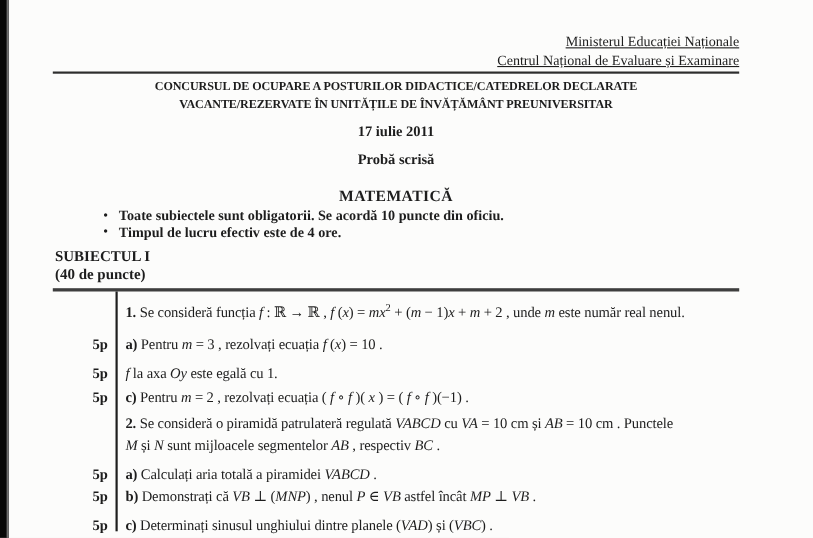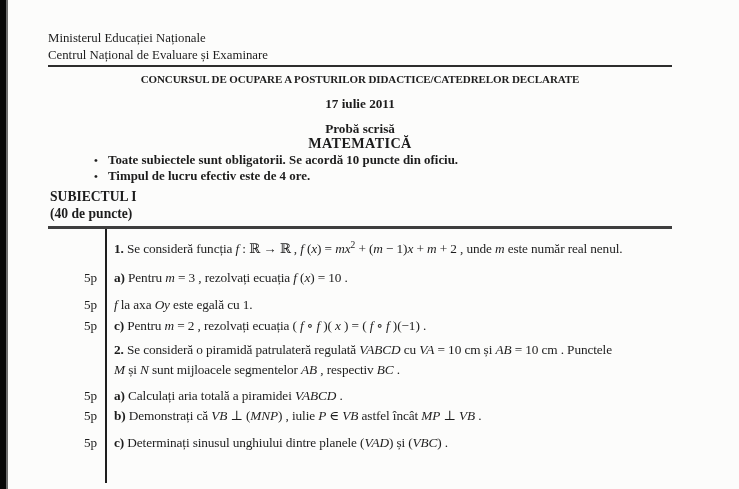--- a/index.html
+++ b/index.html
@@ -6,32 +6,32 @@
   .page {
     position:relative; width:739px; height:489px; overflow:hidden;
     background:#fcfcfb; color:#1d1d1d;
     font-family:"Liberation Serif","DejaVu Serif","DejaVu Sans",serif;
   }
   .scan-bar { position:absolute; left:0; top:0; height:100%; width:6px;
     background:#070707; border-right:2px solid #6f6f6f; }
   .content { position:absolute; left:48px; top:0; width:624px; height:489px;
     display:flex; flex-direction:column; }
 
-  .org-line { text-align:left; font-size:12.8px; line-height:16.5px; }
+  .org-line { text-align:right; font-size:12.8px; line-height:16.5px;text-decoration:underline; }
   .org-block { margin-top:30px; }
   .header-rule { height:2px; background:#2d2d2d; margin-top:2px; }
 
   .main-title { text-align:center; font-weight:bold; font-size:11px;
     line-height:15.8px; margin-top:5px; letter-spacing:-0.1px; }
   .date-line { text-align:center; font-weight:bold; font-size:13.2px;
     line-height:15px; margin-top:8px; }
   .exam-type { text-align:center; font-weight:bold; font-size:13.2px;
     line-height:15px; margin-top:10px; }
   .subject { text-align:center; font-weight:bold; font-size:14.2px;
-    line-height:15px; letter-spacing:0.4px; }
+    line-height:15px; letter-spacing:0.4px;margin-top:20px; }
   .model-line { text-align:right; font-weight:bold; font-size:13.2px;
     line-height:16px; margin-top:3px; }
 
   .notes { margin-top:2px; }
   .note { display:flex; font-weight:bold; font-size:12.9px; line-height:15.8px; }
   .note .bullet { width:14px; margin-left:46px; flex:none; font-size:11px; }
 
   .section-row { display:flex; justify-content:space-between; font-weight:bold;
     font-size:13.6px; line-height:17px; margin-top:4px; padding-left:2px;flex-direction:column; }
   .thick-rule { height:3px; background:#3e3e3e; margin-top:4px; }
@@ -42,21 +42,21 @@
   .prow { display:flex; }
   .prow:nth-child(1){margin-top:6px}
   .prow:nth-child(2){margin-top:9px}
   .prow:nth-child(3){margin-top:7px}
   .prow:nth-child(4){margin-top:1px}
   .prow:nth-child(5){margin-top:4px}
   .prow:nth-child(6){margin-top:6px}
   .prow:nth-child(7){margin-top:0px}
   .prow:nth-child(8){margin-top:7px}
   .pmark { width:57px; flex:none; box-sizing:border-box; padding-left:36px;
-    font-weight:normal; font-size:13.2px; line-height:20px; }
+    font-weight:bold; font-size:13.2px; line-height:20px; }
   .pbody { padding-left:9px; font-size:13.3px; }
   .line { line-height:20px; white-space:nowrap; letter-spacing:-0.12px; }
   .it { font-style:italic; }
   .bd { font-weight:bold; }
   .sup { font-size:9.5px; vertical-align:5px; letter-spacing:0; }
 </style>
 </head>
 <body>
 
 <div class="page">
@@ -65,20 +65,21 @@
   <div class="content">
 
     <div class="org-block">
       <div class="org-line">Ministerul Educației Naționale</div>
       <div class="org-line">Centrul Național de Evaluare și Examinare</div>
     </div>
     <div class="header-rule"></div>
 
     <div class="main-title">
       <div>CONCURSUL DE OCUPARE A POSTURILOR DIDACTICE/CATEDRELOR DECLARATE</div>
+      <div>VACANTE/REZERVATE ÎN UNITĂȚILE DE ÎNVĂȚĂMÂNT PREUNIVERSITAR</div>
     </div>
 
     <div class="date-line">17 iulie 2011</div>
     <div class="exam-type">Probă scrisă</div>
     <div class="subject">MATEMATICĂ</div>
 
     <div class="notes">
       <div class="note">
         <span class="bullet">•</span>
         <span>Toate subiectele sunt obligatorii. Se acordă 10 puncte din oficiu.</span>
@@ -131,21 +132,21 @@
   </div>
           <div class="prow">
     <div class="pmark">5p</div>
     <div class="pbody">
               <div class="line"><span class="bd">a) </span><span>Calculați aria totală a piramidei </span><span class="it">VABCD</span><span> .</span></div>
             </div>
   </div>
           <div class="prow">
     <div class="pmark">5p</div>
     <div class="pbody">
-              <div class="line"><span class="bd">b) </span><span>Demonstrați că </span><span class="it">VB</span><span> ⊥ (</span><span class="it">MNP</span><span>) , iulie </span><span class="it">P</span><span> ∈ </span><span class="it">VB</span><span> astfel încât </span><span class="it">MP</span><span> ⊥ </span><span class="it">VB</span><span> .</span></div>
+              <div class="line"><span class="bd">b) </span><span>Demonstrați că </span><span class="it">VB</span><span> ⊥ (</span><span class="it">MNP</span><span>) , nenul </span><span class="it">P</span><span> ∈ </span><span class="it">VB</span><span> astfel încât </span><span class="it">MP</span><span> ⊥ </span><span class="it">VB</span><span> .</span></div>
             </div>
   </div>
           <div class="prow">
     <div class="pmark">5p</div>
     <div class="pbody">
               <div class="line"><span class="bd">c) </span><span>Determinați sinusul unghiului dintre planele (</span><span class="it">VAD</span><span>) și (</span><span class="it">VBC</span><span>) .</span></div>
             </div>
   </div>
         </div>
     </div>

